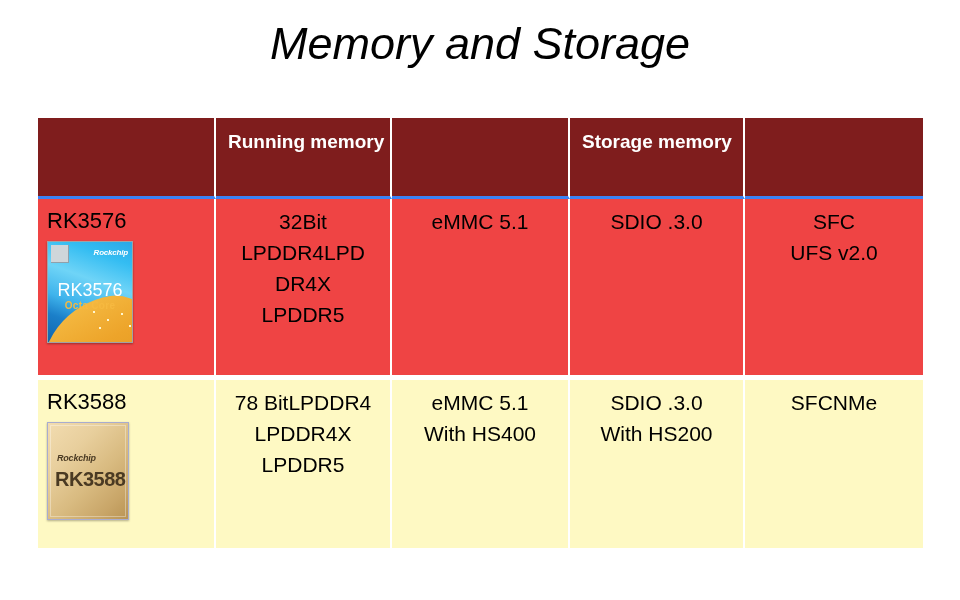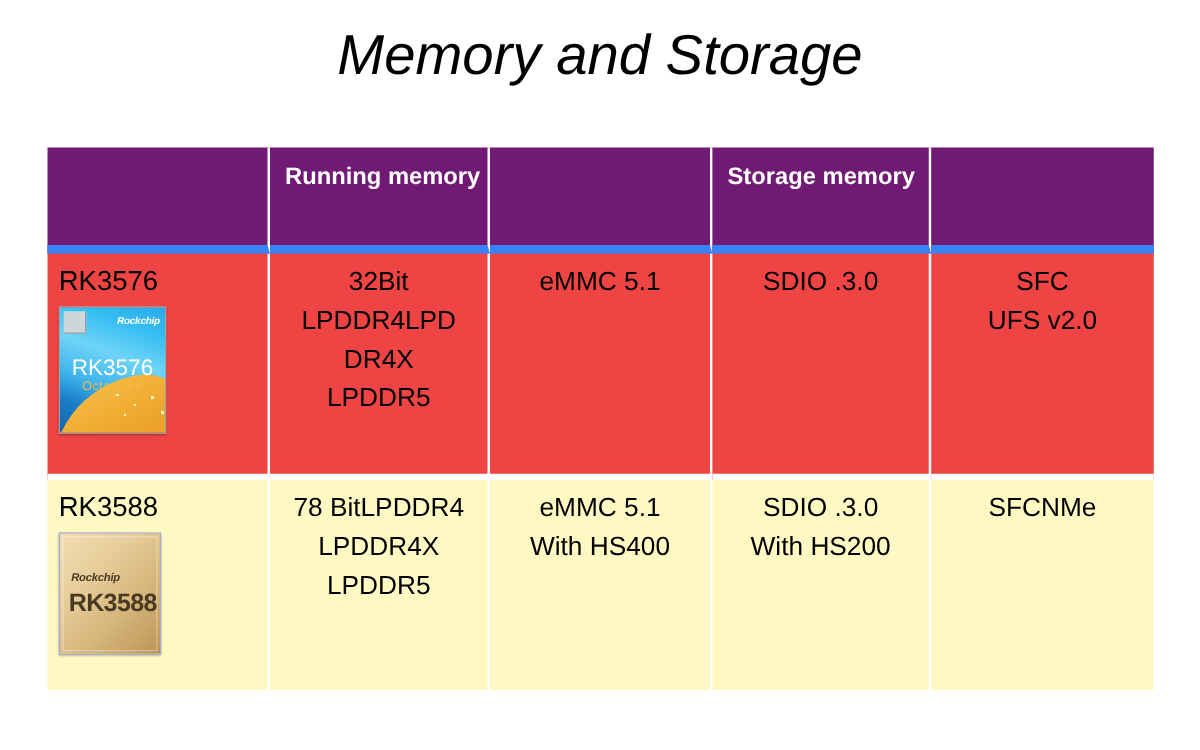--- a/index.html
+++ b/index.html
@@ -54,24 +54,24 @@
 
   
   .col-1 { width: 178px; }
   .col-2 { width: 176px; }
   .col-3 { width: 178px; }
   .col-4 { width: 175px; }
   .col-5 { width: 178px; }
 
   
   tr.header-row td {
-    background: #701a75;
+    background: #7f1d1d;
     height: 78px;
     border-right: 2px solid #ffffff;
-    border-bottom: 7px solid #3b82f6;
+    border-bottom: 3px solid #3b82f6;
   }
   tr.header-row td.last-col { border-right: 0; }
   .header-text {
     color: #ffffff;
     font-weight: bold;
     font-size: 19px;
     line-height: 29px;
     padding: 9px 0 0 12px;
     text-align: left;
   }
@@ -153,20 +153,21 @@
     color: #ffffff;
     letter-spacing: 0px;
   }
   .chip-3576 .sub {
     position: absolute;
     left: 0; right: 0; top: 58px;
     text-align: center;
     font-size: 10px;
     color: #f6b940;
     letter-spacing: 0.3px;
+    font-weight: bold;
   }
   .chip-3576 .wave {
     position: absolute;
     left: -12px; bottom: -34px;
     width: 130px; height: 78px;
     background: linear-gradient(160deg, #f7c24b 0%, #eda42a 55%, #e2961e 100%);
     border-radius: 62% 38% 0 0 / 100% 86% 0 0;
     transform: rotate(-9deg);
   }
   .chip-3576 .wave-dots {

